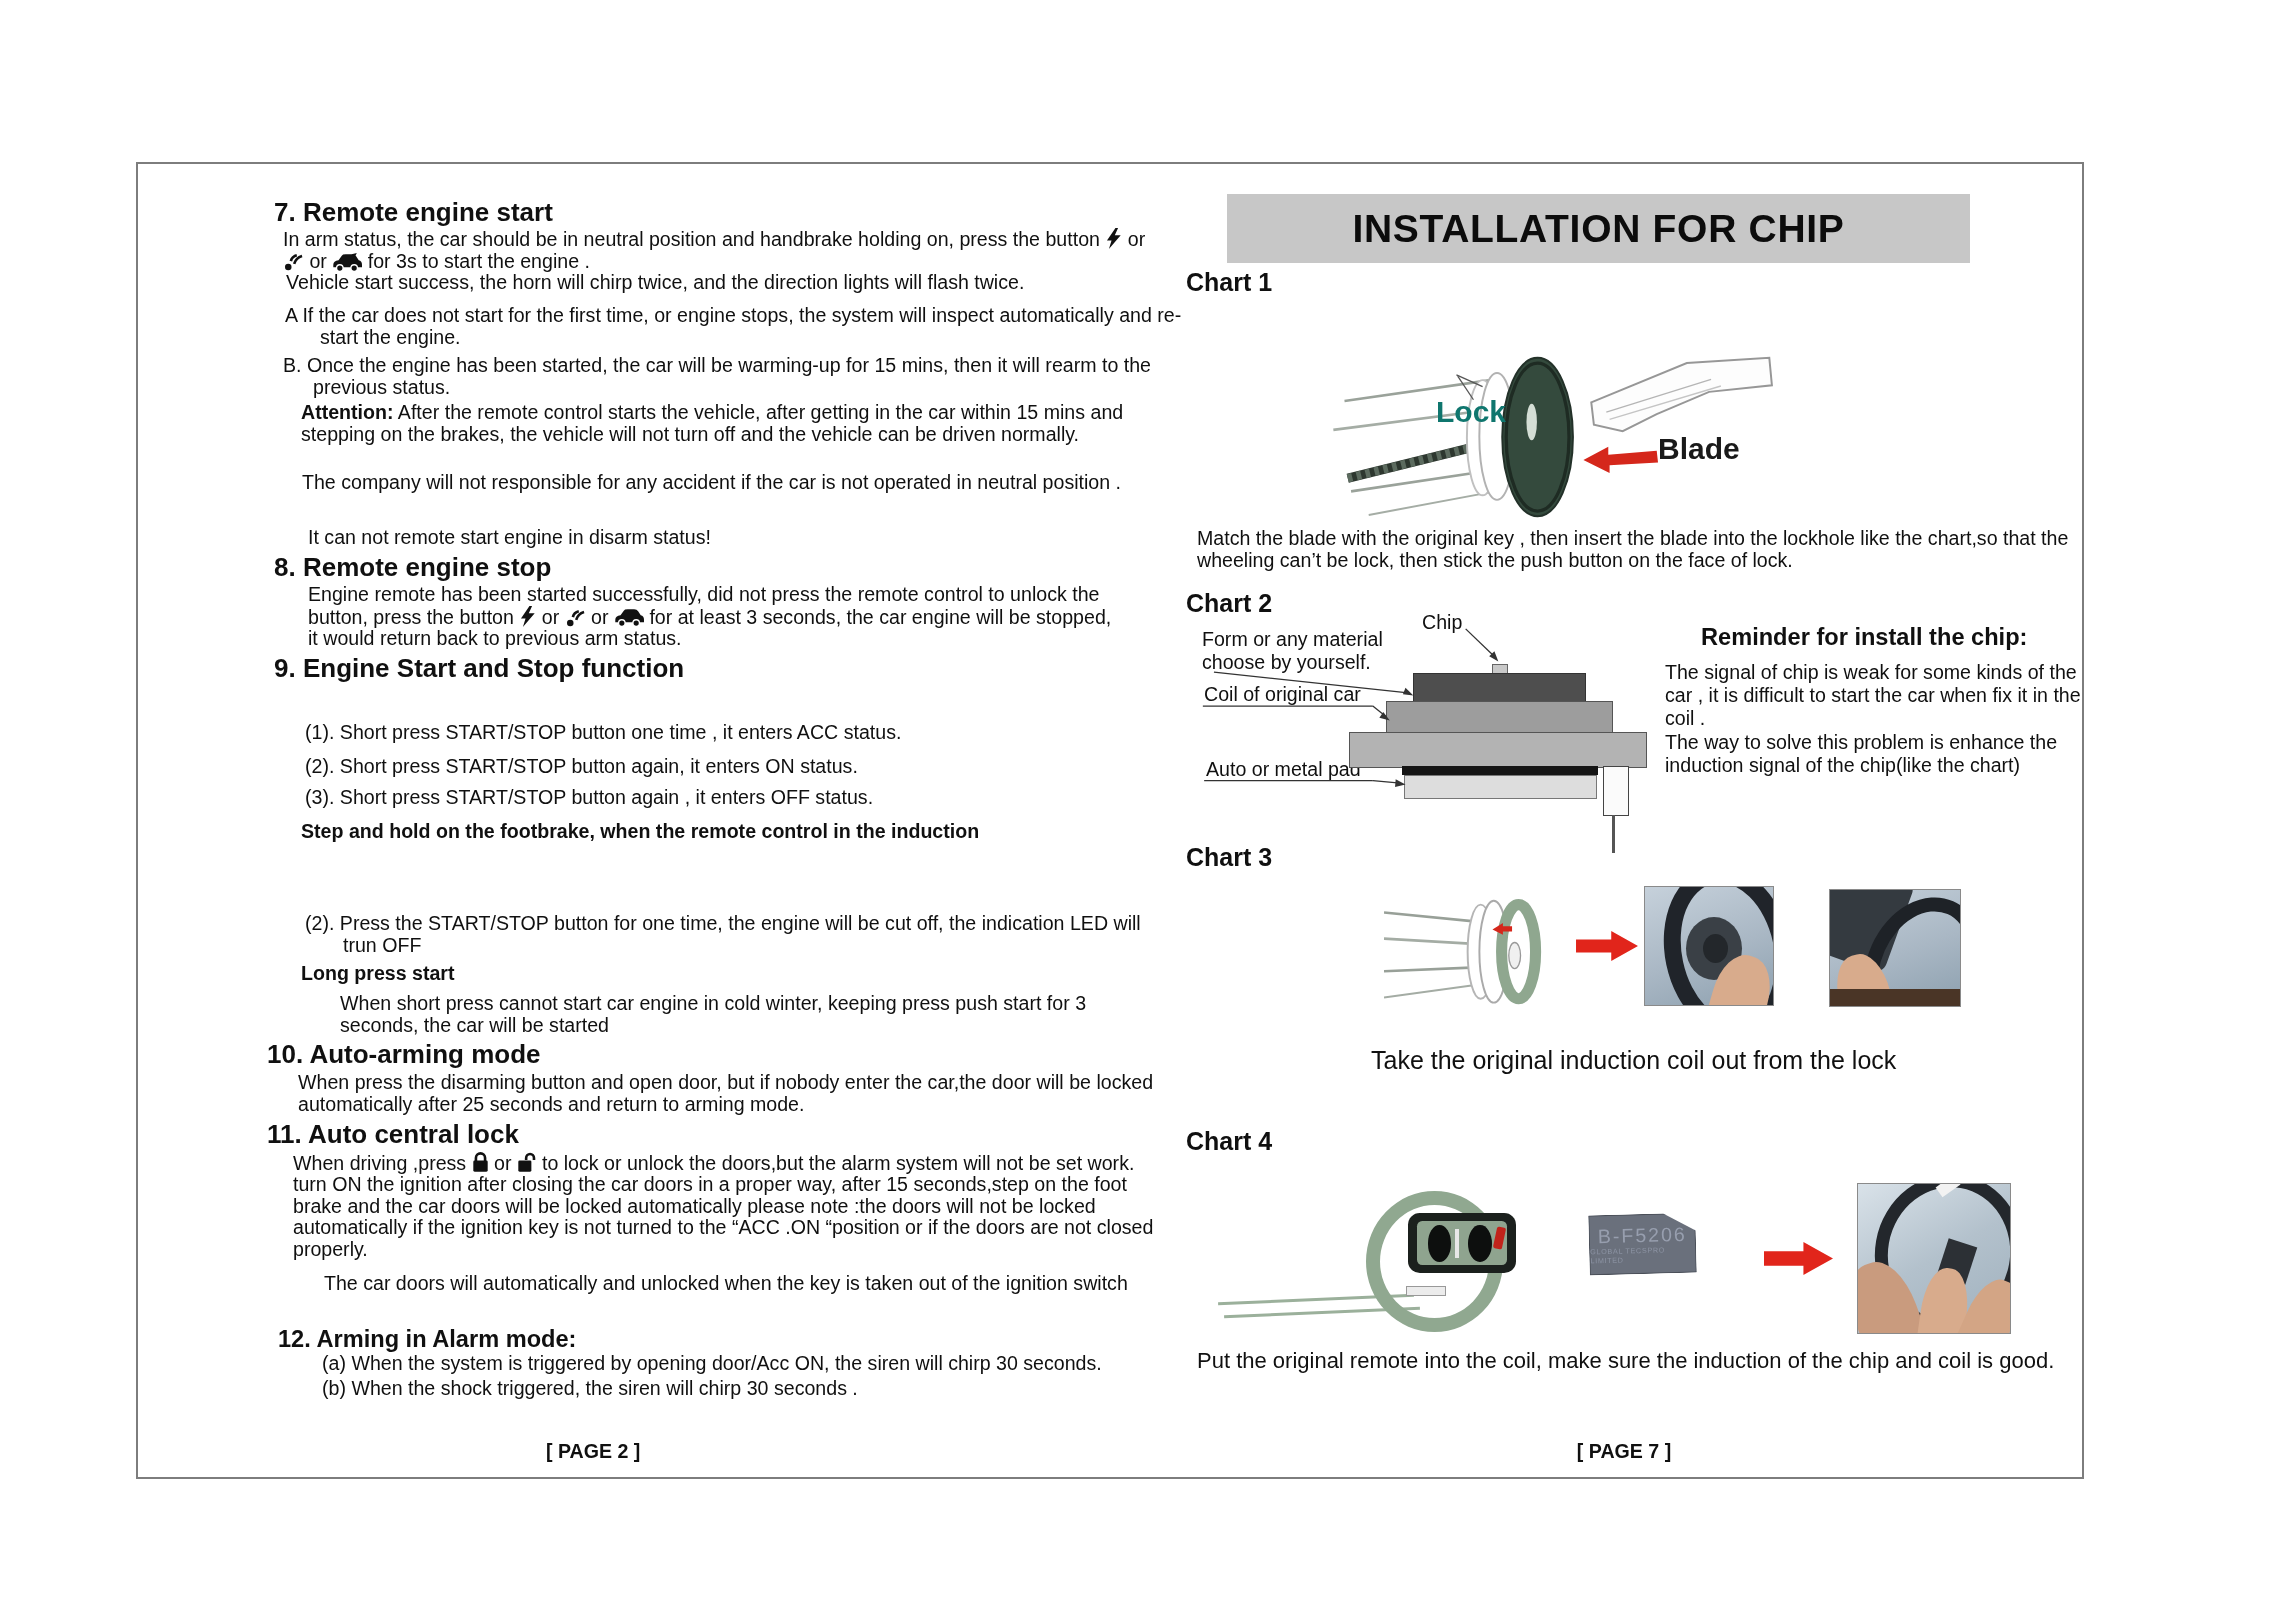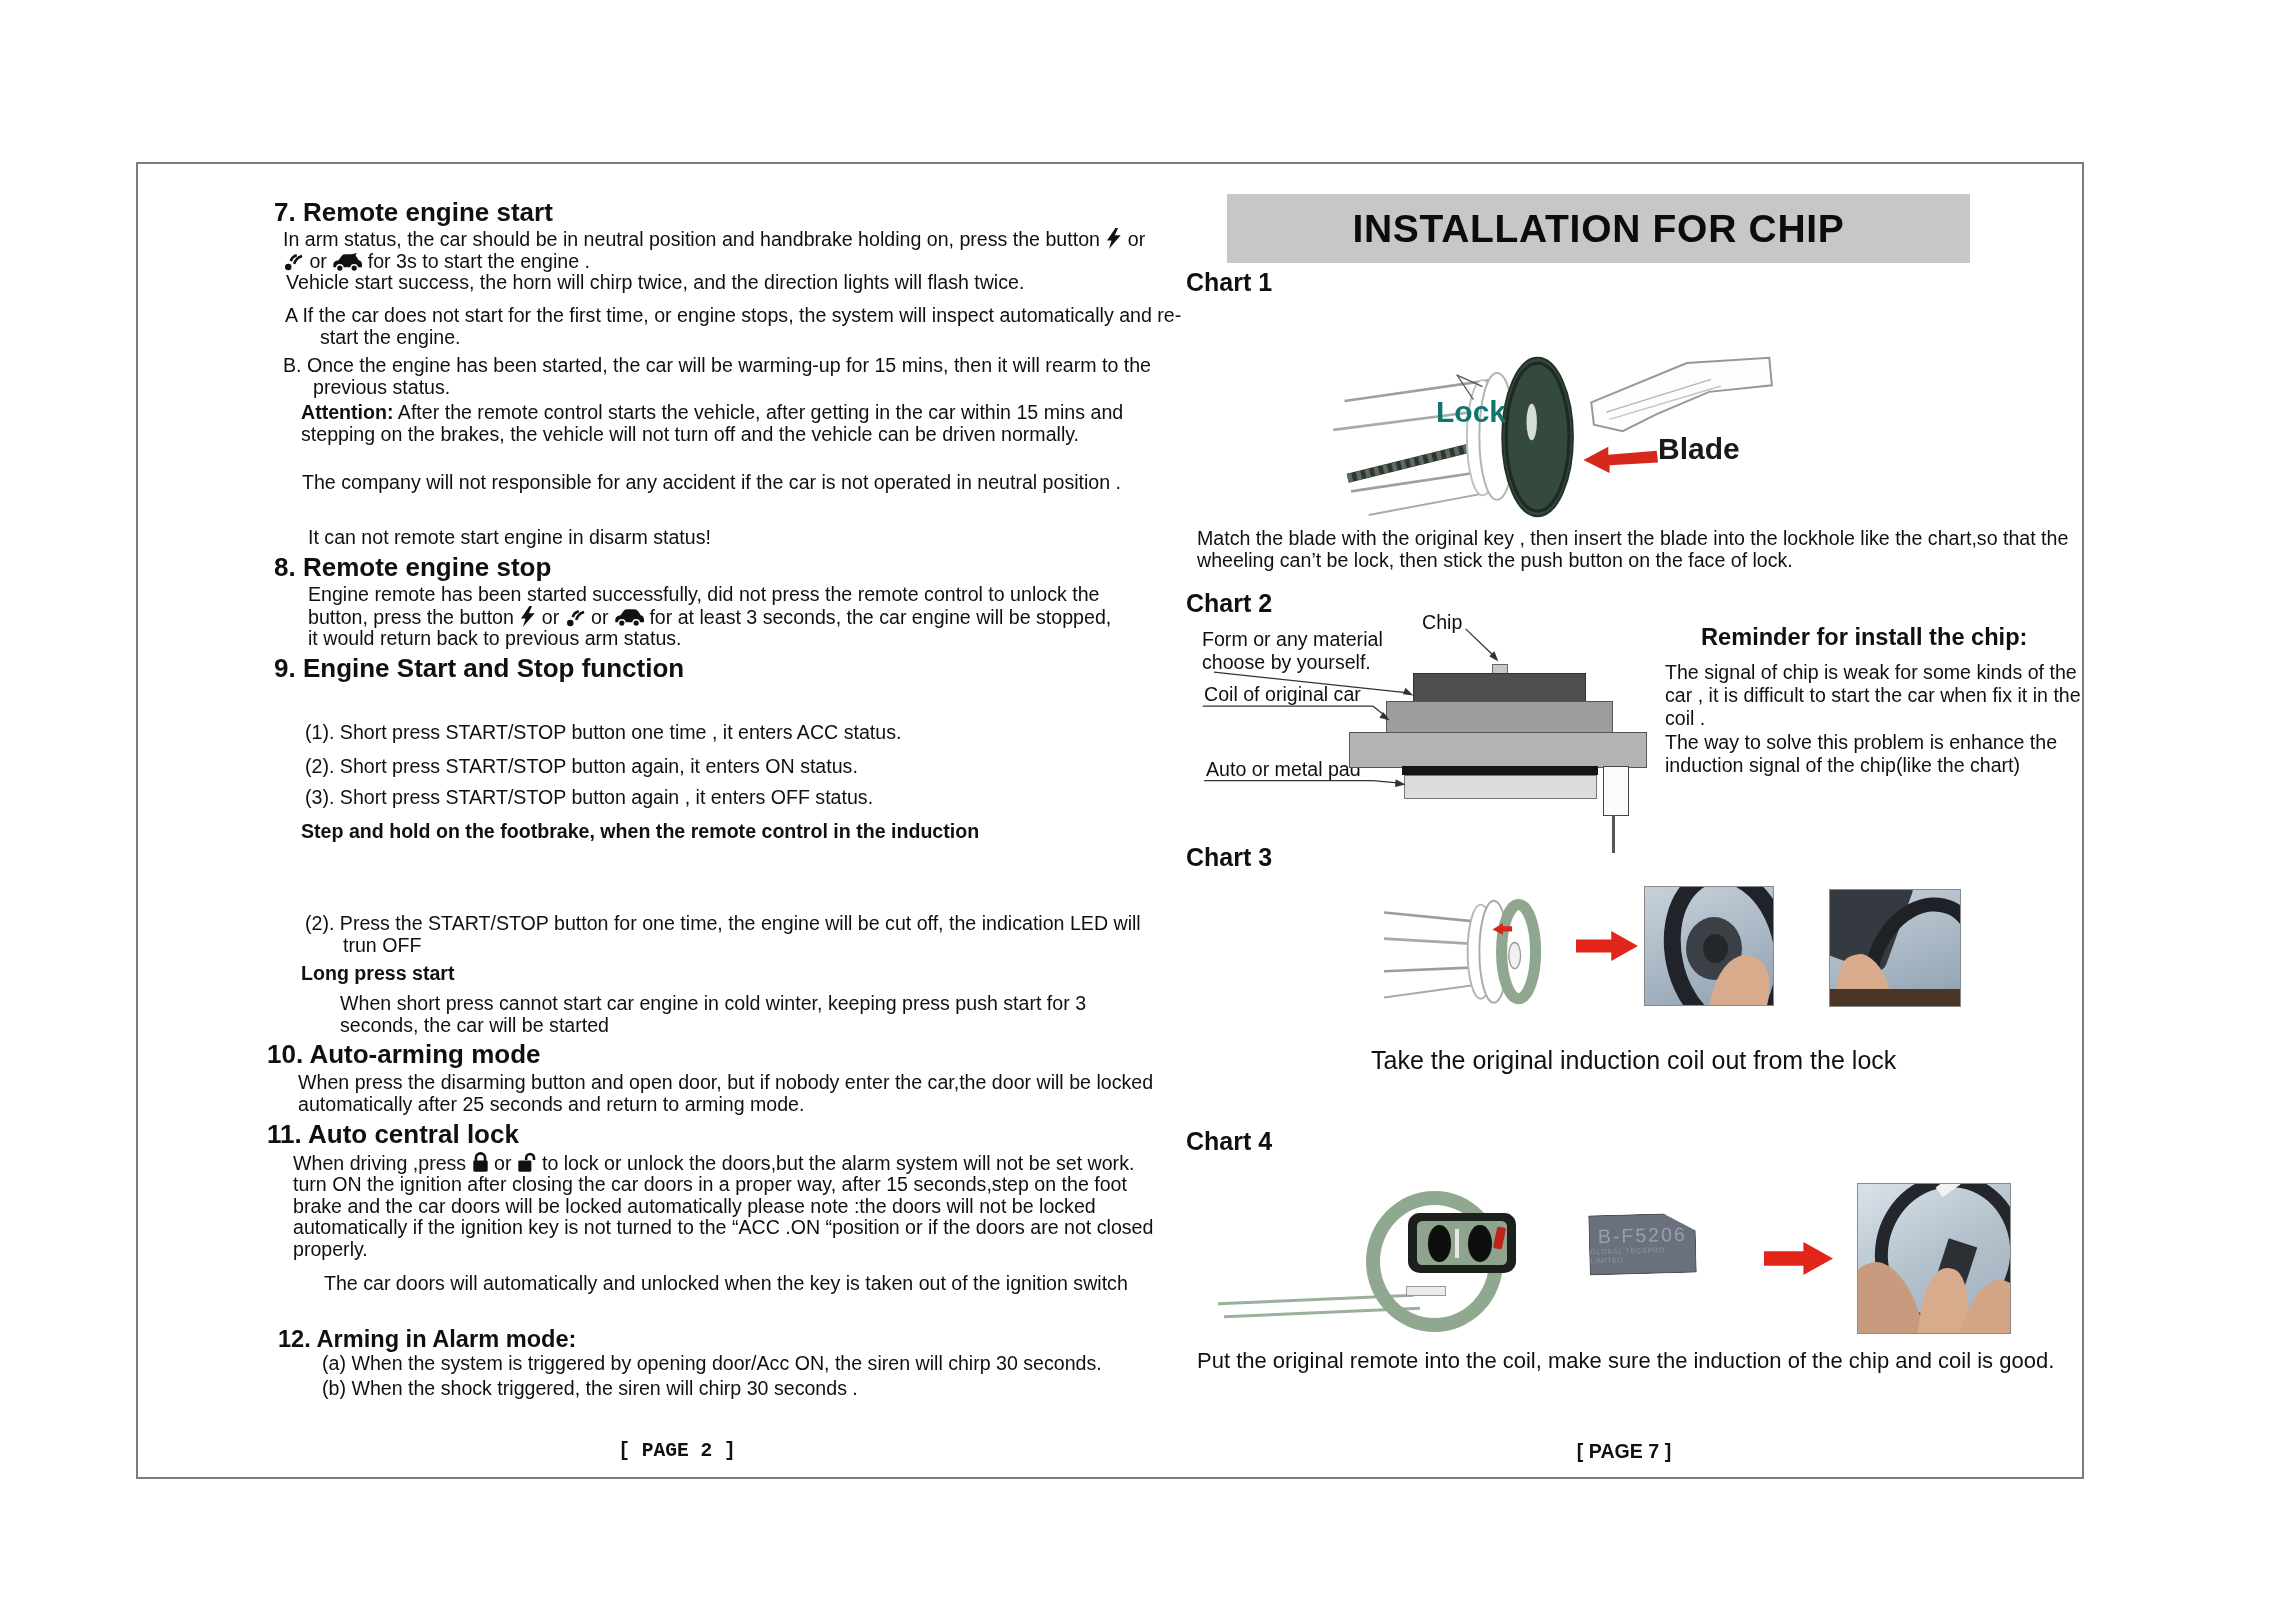--- a/index.html
+++ b/index.html
@@ -102,21 +102,21 @@
           <path d="M14 12 v-3 a6 6 0 0 1 12 0 v3" stroke="#111" stroke-width="4" fill="none"></path>
           <rect x="2" y="13" width="20" height="17" rx="2" fill="#111"></rect>
         </svg></span><span> to lock or unlock the doors,but the alarm system will not be set work. turn ON the ignition after closing the car doors in a proper way, after 15 seconds,step on the foot brake and the car doors will be locked automatically please note :the doors will not be locked automatically if the ignition key is not turned to the “ACC .ON “position or if the doors are not closed properly.</span>
   </div>
   <div class="abs t30" style="left:296px;top:1273px;width:877px;margin-left:28px;">The car doors will automatically and unlocked when the key is taken out of the ignition switch</div>
 
   <div class="abs h36" style="left:278px;top:1326px;">12.  Arming in Alarm mode:</div>
   <div class="abs t30" style="left:322px;top:1353px;width:864px;">(a) When the system is triggered by opening door/Acc ON, the siren will chirp 30 seconds.</div>
   <div class="abs t30" style="left:322px;top:1378px;width:864px;">(b) When the shock triggered, the siren will chirp 30 seconds .</div>
 
-  <div class="abs t30 b" style="left:546px;top:1441px;width:262px;text-align:center;font-family:Liberation Mono, monospace;">[ PAGE  2 ]</div>
+  <div class="abs t30 b" style="left:546px;top:1441px;width:262px;text-align:left;">[ PAGE  2 ]</div>
 
   <div id="banner">INSTALLATION FOR CHIP</div>
 
   <div class="abs chartlabel" style="left:1186px;top:268px;">Chart  1</div>
 
   <svg class="abs" style="left:1328px;top:350px;" width="465" height="180" viewBox="0 0 710 275">
     <line x1="25" y1="78" x2="248" y2="46" stroke="#9aa29a" stroke-width="4"></line>
     <line x1="8" y1="122" x2="242" y2="92" stroke="#a5ada5" stroke-width="4"></line>
     <line x1="35" y1="216" x2="248" y2="184" stroke="#9aa29a" stroke-width="4"></line>
     <line x1="62" y1="252" x2="255" y2="216" stroke="#a5ada5" stroke-width="3"></line>

